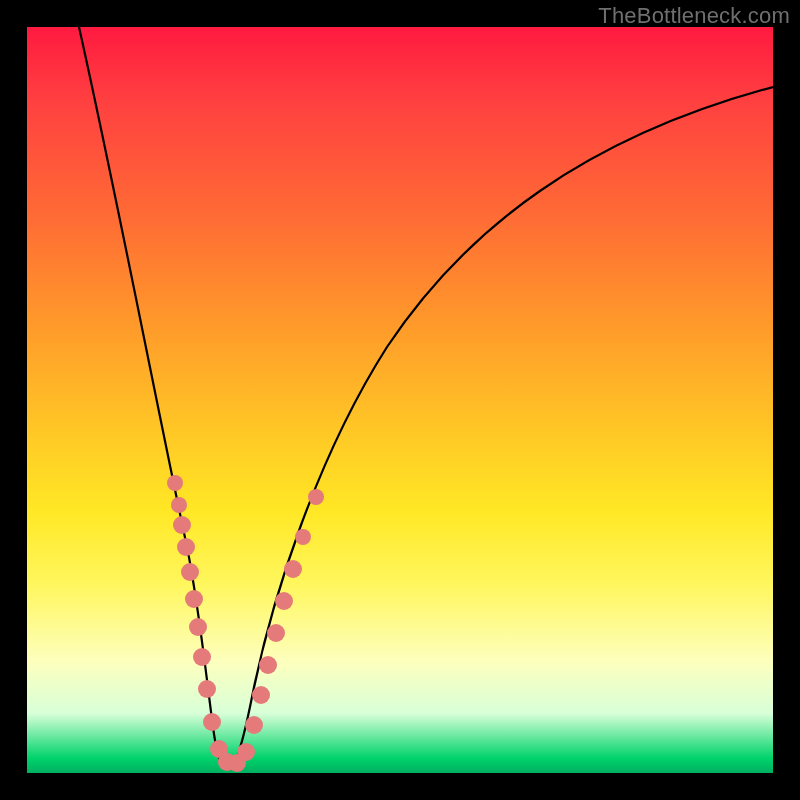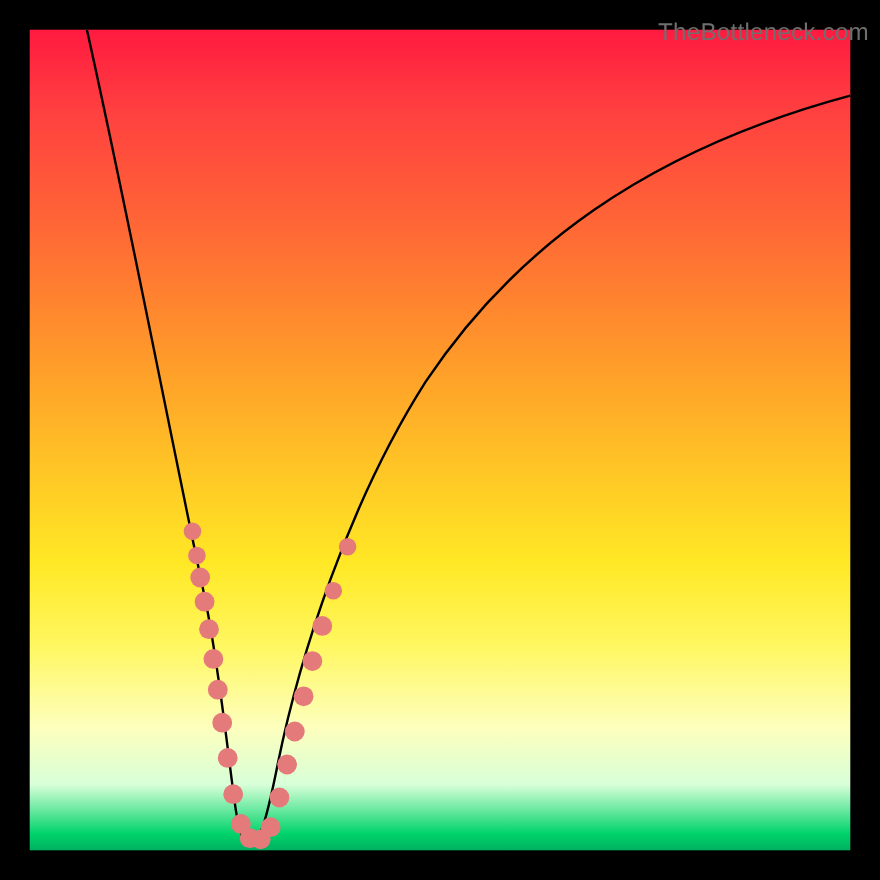--- a/index.html
+++ b/index.html
@@ -25,21 +25,21 @@
       #ffca25 55%,
       #ffe825 65%,
       #fff760 75%,
       #fdffbd 85%,
       #d8ffd8 92%,
       #00d36b 98%,
       #00b060 100%);
   }
   .watermark {
     position: absolute;
-    top: 16px;
+    top: 3px;
     right: 10px;
     color: #6f6f6f;
     font-size: 22px;
     font-weight: 500;
     letter-spacing: 0.2px;
     z-index: 5;
   }
   svg.curve {
     position: absolute;
     left: 0;

